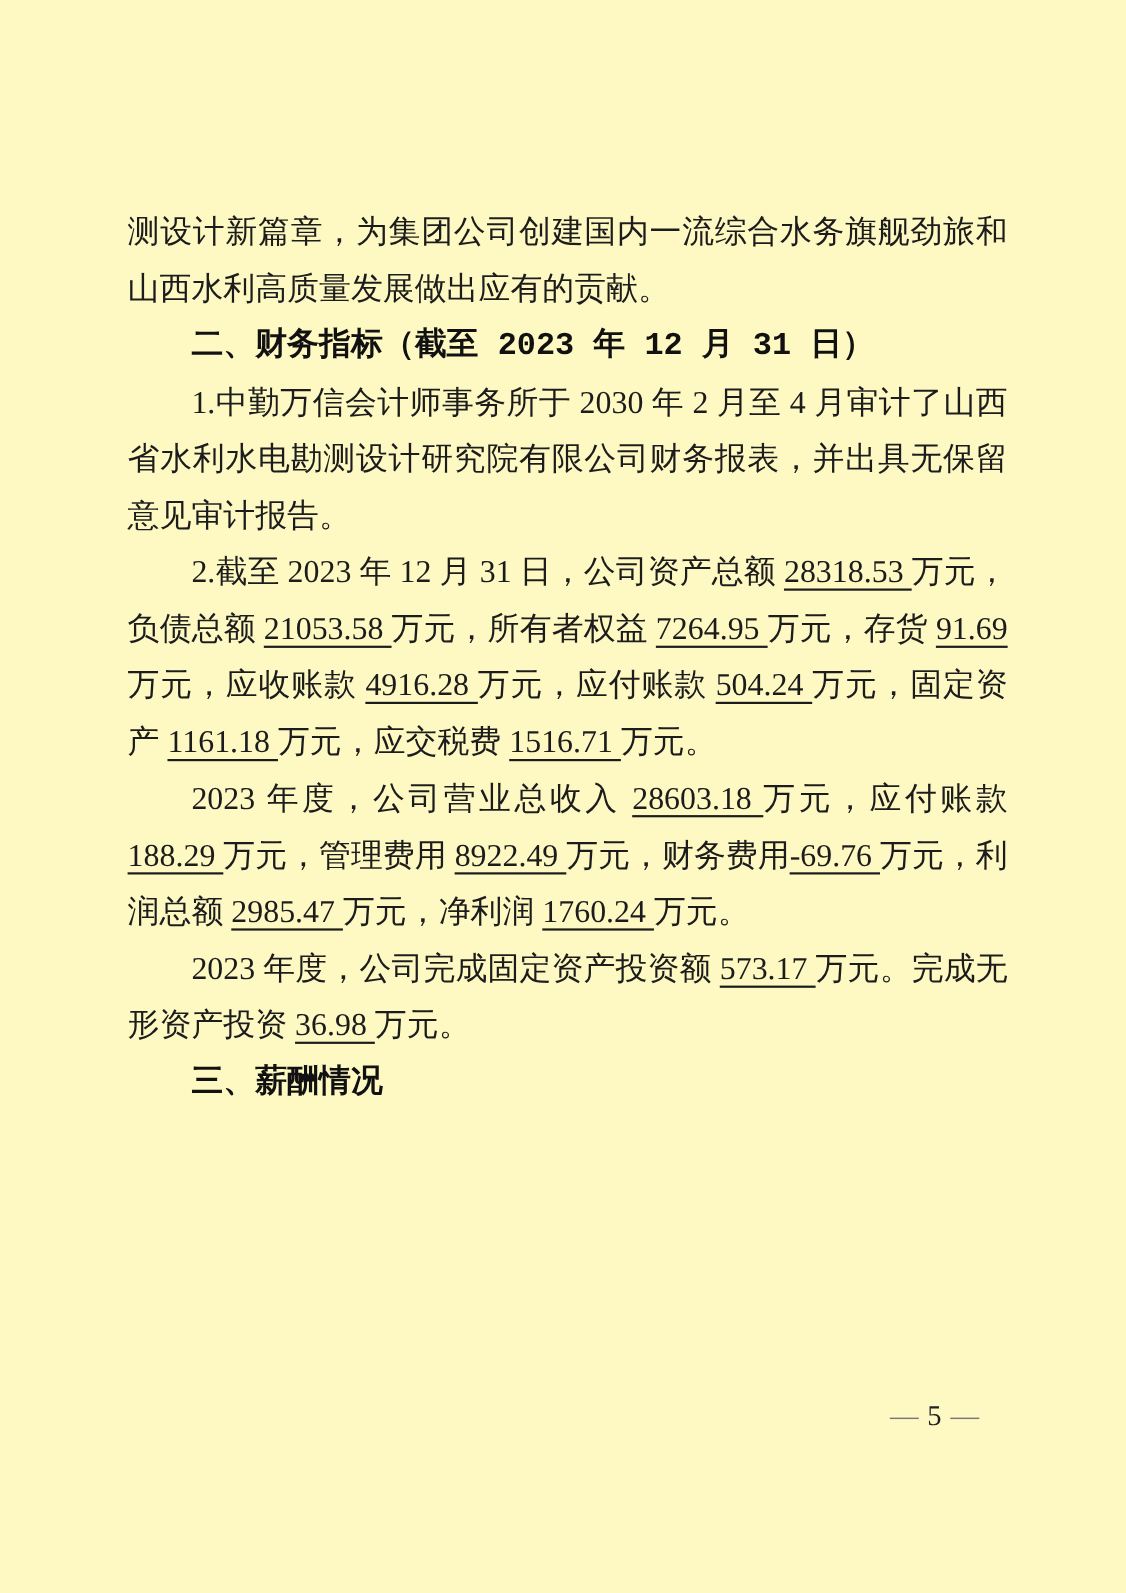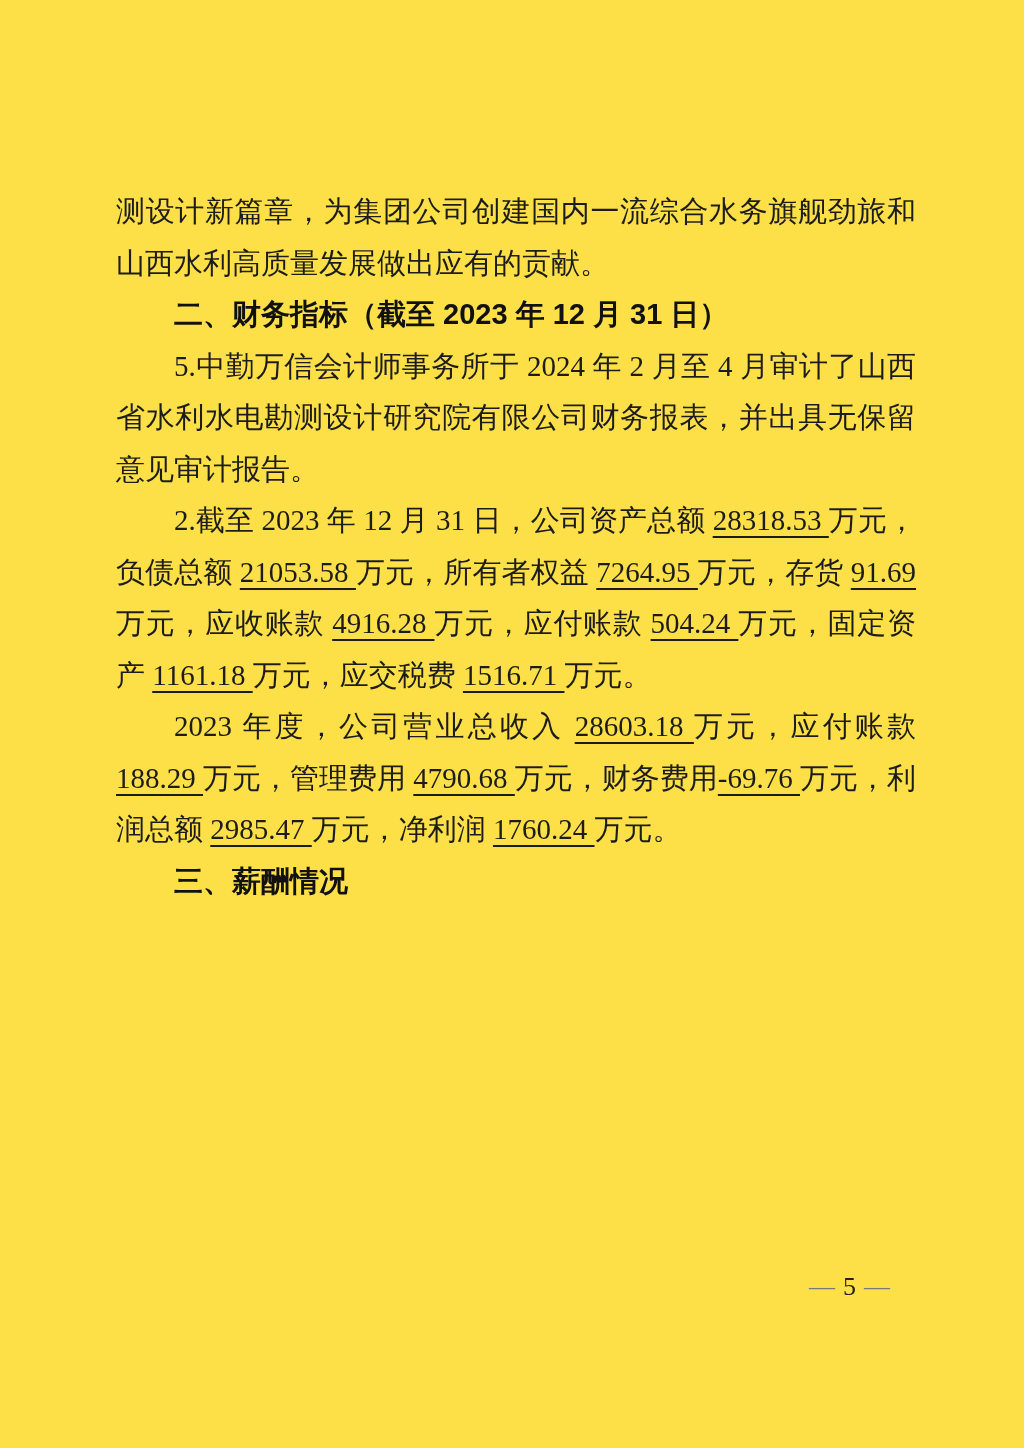--- a/index.html
+++ b/index.html
@@ -4,40 +4,40 @@
 <style>
   html, body {
     margin: 0;
     padding: 0;
     background: #ffffff;
   }
   .page {
     position: relative;
     width: 1024px;
     height: 1448px;
-    background: #fde047;
+    background: #fef9c3;
     box-sizing: border-box;
     padding: 186px 108px 0 116px;
     color: #1c1c1c;
     overflow: hidden;
   }
   .content p {
     margin: 0;
     font-size: 29px;
     line-height: 51.5px;
     font-family: "Liberation Serif", "DejaVu Serif", serif;
     text-align: justify;
     text-indent: 2em;
     word-break: normal;
   }
   .content p.continuation {
     text-indent: 0;
   }
   .content p.heading {
-    font-family: Liberation Sans, sans-serif;
+    font-family: Liberation Mono, monospace;
     font-weight: 700;
     font-size: 29px;
     text-align: left;
     color: #111111;
   }
   .u {
     text-decoration: underline;
     text-decoration-thickness: 2px;
     text-underline-offset: 6px;
   }
@@ -59,22 +59,23 @@
     color: #222222;
   }
 </style>
 </head>
 <body>
 
 <div class="page">
   <div class="content">
     <p class="continuation">测设计新篇章，为集团公司创建国内一流综合水务旗舰劲旅和山西水利高质量发展做出应有的贡献。</p>
     <p class="heading">二、财务指标（截至 2023 年 12 月 31 日）</p>
-    <p>5.中勤万信会计师事务所于 2024 年 2 月至 4 月审计了山西省水利水电勘测设计研究院有限公司财务报表，并出具无保留意见审计报告。</p>
+    <p>1.中勤万信会计师事务所于 2030 年 2 月至 4 月审计了山西省水利水电勘测设计研究院有限公司财务报表，并出具无保留意见审计报告。</p>
     <p><span>2.截至 2023 年 12 月 31 日，公司资产总额 </span><span class="u">28318.53 </span><span>万元，负债总额 </span><span class="u">21053.58 </span><span>万元，所有者权益 </span><span class="u">7264.95 </span><span>万元，存货 </span><span class="u">91.69 </span><span>万元，应收账款 </span><span class="u">4916.28 </span><span>万元，应付账款 </span><span class="u">504.24 </span><span>万元，固定资产 </span><span class="u">1161.18 </span><span>万元，应交税费 </span><span class="u">1516.71 </span><span>万元。</span></p>
-    <p><span>2023 年度，公司营业总收入 </span><span class="u">28603.18 </span><span>万元，应付账款 </span><span class="u">188.29 </span><span>万元，管理费用 </span><span class="u">4790.68 </span><span>万元，财务费用</span><span class="u">-69.76 </span><span>万元，利润总额 </span><span class="u">2985.47 </span><span>万元，净利润 </span><span class="u">1760.24 </span><span>万元。</span></p>
+    <p><span>2023 年度，公司营业总收入 </span><span class="u">28603.18 </span><span>万元，应付账款 </span><span class="u">188.29 </span><span>万元，管理费用 </span><span class="u">8922.49 </span><span>万元，财务费用</span><span class="u">-69.76 </span><span>万元，利润总额 </span><span class="u">2985.47 </span><span>万元，净利润 </span><span class="u">1760.24 </span><span>万元。</span></p>
+    <p><span>2023 年度，公司完成固定资产投资额 </span><span class="u">573.17 </span><span>万元。完成无形资产投资 </span><span class="u">36.98 </span><span>万元。</span></p>
     <p class="heading">三、薪酬情况</p>
   </div>
 
   <div class="footer">
     <span class="dash">—</span><span class="page-num">5</span><span class="dash">—</span>
   </div>
 </div>
 
 </body></html>

